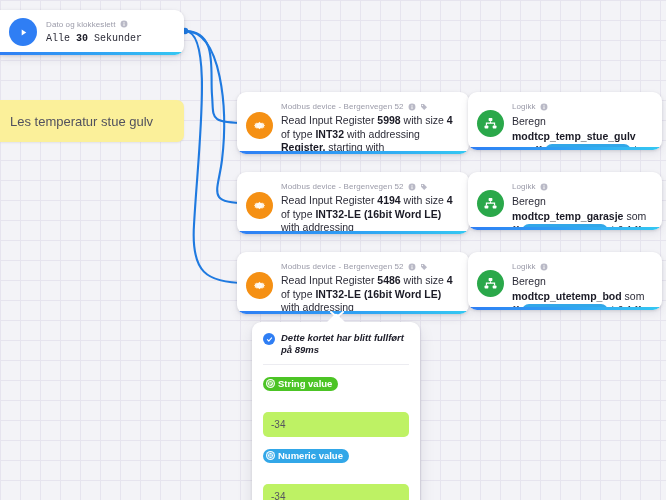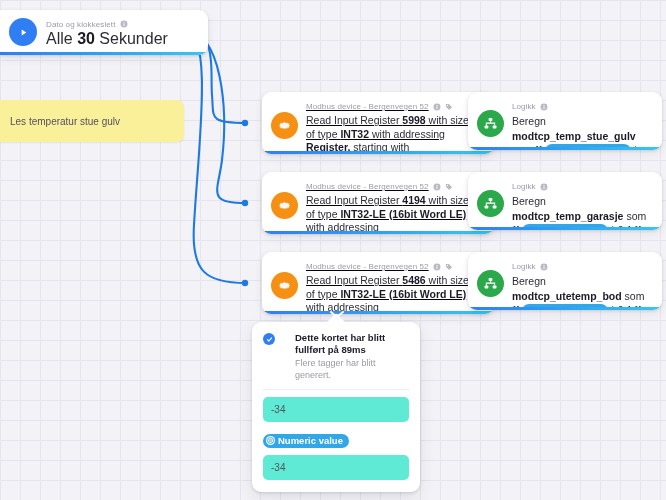--- a/index.html
+++ b/index.html
@@ -22,51 +22,51 @@
     box-shadow:0 1px 3px rgba(30,30,60,.14), 0 4px 10px rgba(30,30,60,.07);
     overflow:hidden;
   }
   .card .accent{
     position:absolute;left:0;right:0;bottom:0;height:3px;
     background:linear-gradient(90deg,#2f7ef4 0%,#2f9df4 45%,#35c8f2 100%);
   }
   .card-inner{display:flex;align-items:flex-start;padding:9px 11px 11px 9px;}
 
   
-  #trigger{left:0;top:10px;width:208px;border-radius:0 9px 9px 0;}
+  #trigger{left:0;top:10px;width:184px;border-radius:0 9px 9px 0;}
   #trigger .card-inner{padding:8px 10px 9px 9px;align-items:center;}
   .ic{flex:0 0 auto;border-radius:50%;display:flex;align-items:center;justify-content:center;}
   .ic-play{width:28px;height:28px;background:#2f7ef4;margin-right:9px;}
   .hdr{font-size:8px;color:#9a9aa8;letter-spacing:.1px;display:flex;align-items:center;gap:4px;line-height:11px;}
   .body{font-size:11px;color:#2c2c38;line-height:14px;margin-top:2px;}
   .body b{font-weight:bold;color:#1b1b26;}
-  #trigger .body{font-size:16px;}
-
-  
-  .modbus{left:262px;width:232px;text-decoration:underline;}
+  #trigger .body{font-size:10px;font-family:Liberation Mono, monospace;}
+
+  
+  .modbus{left:237px;width:232px;}
   .modbus .ic{width:27px;height:27px;background:#f59014;margin-right:8px;margin-top:11px;}
   #mb1{top:92px;height:62px;}
   #mb2{top:172px;height:62px;}
   #mb3{top:252px;height:62px;}
   .modbus .body{font-size:10.5px;line-height:13.5px;}
 
   
   .logikk{left:468px;width:194px;}
   .logikk .ic{width:27px;height:27px;background:#2aa84a;margin-right:8px;margin-top:9px;}
   #lg1{top:92px;height:58px;}
   #lg2{top:172px;height:58px;}
   #lg3{top:252px;height:58px;}
   .logikk .body{font-size:10.5px;line-height:14.5px;}
 
   
   .note{
     position:absolute;left:0;width:184px;height:42px;background:#fbf09a;
     border-radius:0 7px 7px 0;display:flex;align-items:center;
     padding-left:10px;box-sizing:border-box;
-    font-size:10px;color:#51515e;
+    font-size:13px;color:#51515e;
     box-shadow:0 1px 2px rgba(30,30,60,.08);
   }
   #nt1{top:100px;}
   #nt2{top:180px;}
   #nt3{top:258px;}
 
   
   .chip{
     display:inline-flex;align-items:center;gap:3px;
     border-radius:9px;padding:1px 6px 1px 3px;
@@ -85,30 +85,30 @@
     position:absolute;left:252px;top:322px;width:168px;
     background:#fff;border-radius:9px;padding:10px 11px 12px;
     box-sizing:border-box;
     box-shadow:0 1px 3px rgba(30,30,60,.14), 0 6px 16px rgba(30,30,60,.10);
   }
   #result:before{
     content:"";position:absolute;left:50%;top:-6px;margin-left:-7px;
     width:14px;height:14px;background:#fff;transform:rotate(45deg);
     border-radius:2px;
   }
-  .res-head{display:flex;align-items:flex-start;gap:20px;position:relative;}
+  .res-head{display:flex;align-items:flex-start;gap:6px;position:relative;font-style:italic;}
   .check{
     width:12px;height:12px;border-radius:50%;background:#2f7ef4;flex:0 0 auto;
     display:flex;align-items:center;justify-content:center;margin-top:1px;
   }
   .res-title{font-size:9.5px;font-weight:bold;color:#20202c;line-height:12px;}
   .res-sub{font-size:9px;color:#9a9aa8;line-height:12px;margin-top:1px;}
   .divider{height:1px;background:#ececf1;margin:8px 0 7px;}
   .field{
-    margin-top:6px;background:#5eead4;border-radius:5px;
+    margin-top:20px;background:#bef264;border-radius:5px;
     padding:7px 8px;font-size:10px;color:#55555f;
   }
   .fieldlabel{margin-top:9px;}
   .fieldlabel:first-of-type{margin-top:0;}
 
   
   .chev{position:absolute;left:330px;top:311px;width:14px;height:8px;}
 </style>
 </head>
 <body>
@@ -364,25 +364,35 @@
 
   <div id="result">
     <div class="res-head">
       <span class="check">
         <svg width="7" height="7" viewBox="0 0 10 10">
             <path d="M2 5.2 L4 7.2 L8 2.8" fill="none" stroke="#fff" stroke-width="1.6" stroke-linecap="round" stroke-linejoin="round"></path>
           </svg>
       </span>
       <div style="flex:1;min-width:0;">
         <div class="res-title">Dette kortet har blitt fullført på 89ms</div>
-        <div class="res-sub">Flere tagger har blitt generert.</div>
       </div>
     </div>
     <div class="divider"></div>
 
+    <div class="fieldlabel">
+      <span class="chip str">
+        <span class="dot">
+          <svg width="7" height="7" viewBox="0 0 10 10">
+              <circle cx="5" cy="5" r="4.3" fill="none" stroke="#4cc425" stroke-width="1.3"></circle>
+              <path d="M3 3.3h4M3 5h4M3 6.7h2.6" stroke="#4cc425" stroke-width="1"></path>
+            </svg>
+        </span>
+        <span>String value</span>
+      </span>
+    </div>
     <div class="field">-34</div>
 
     <div class="fieldlabel">
       <span class="chip num">
         <span class="dot">
           <svg width="7" height="7" viewBox="0 0 10 10">
               <circle cx="5" cy="5" r="4.3" fill="none" stroke="#32a7e8" stroke-width="1.3"></circle>
               <path d="M2.8 4.1h4.4M2.8 6h4.4" stroke="#32a7e8" stroke-width="1.1"></path>
             </svg>
         </span>

